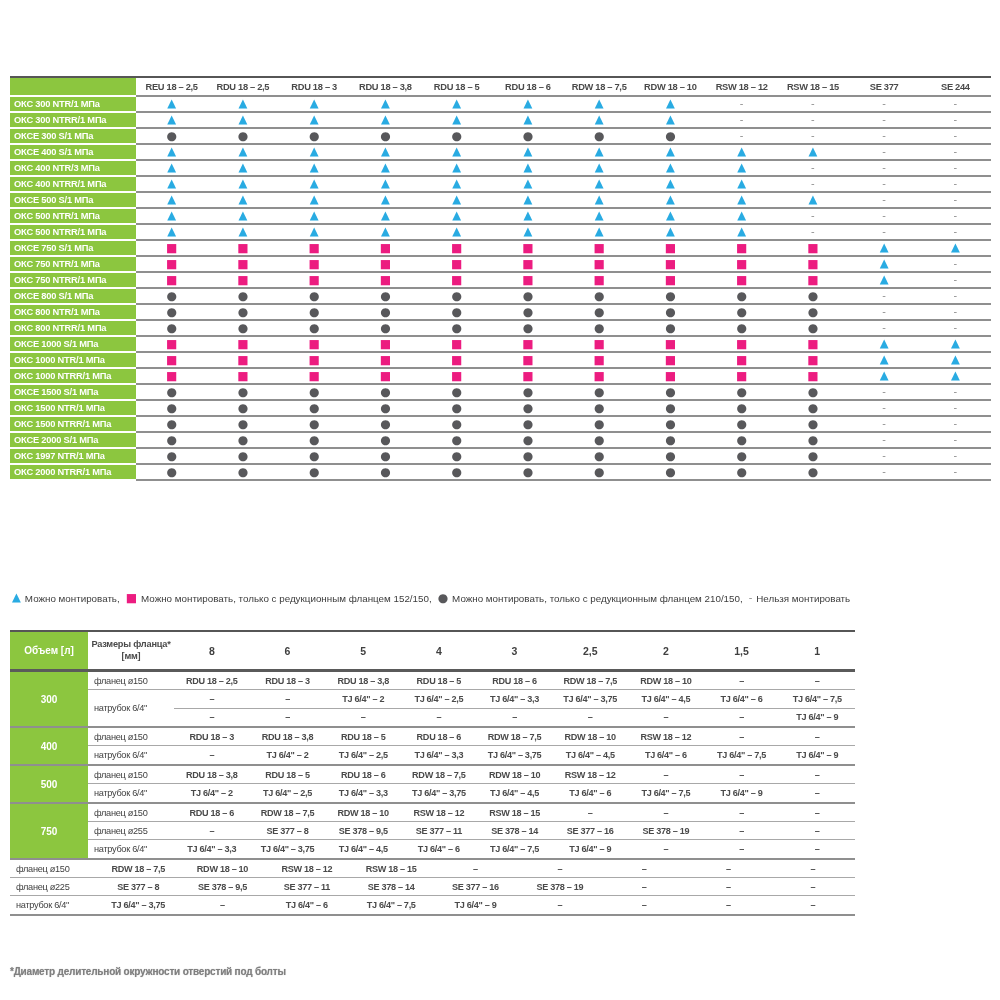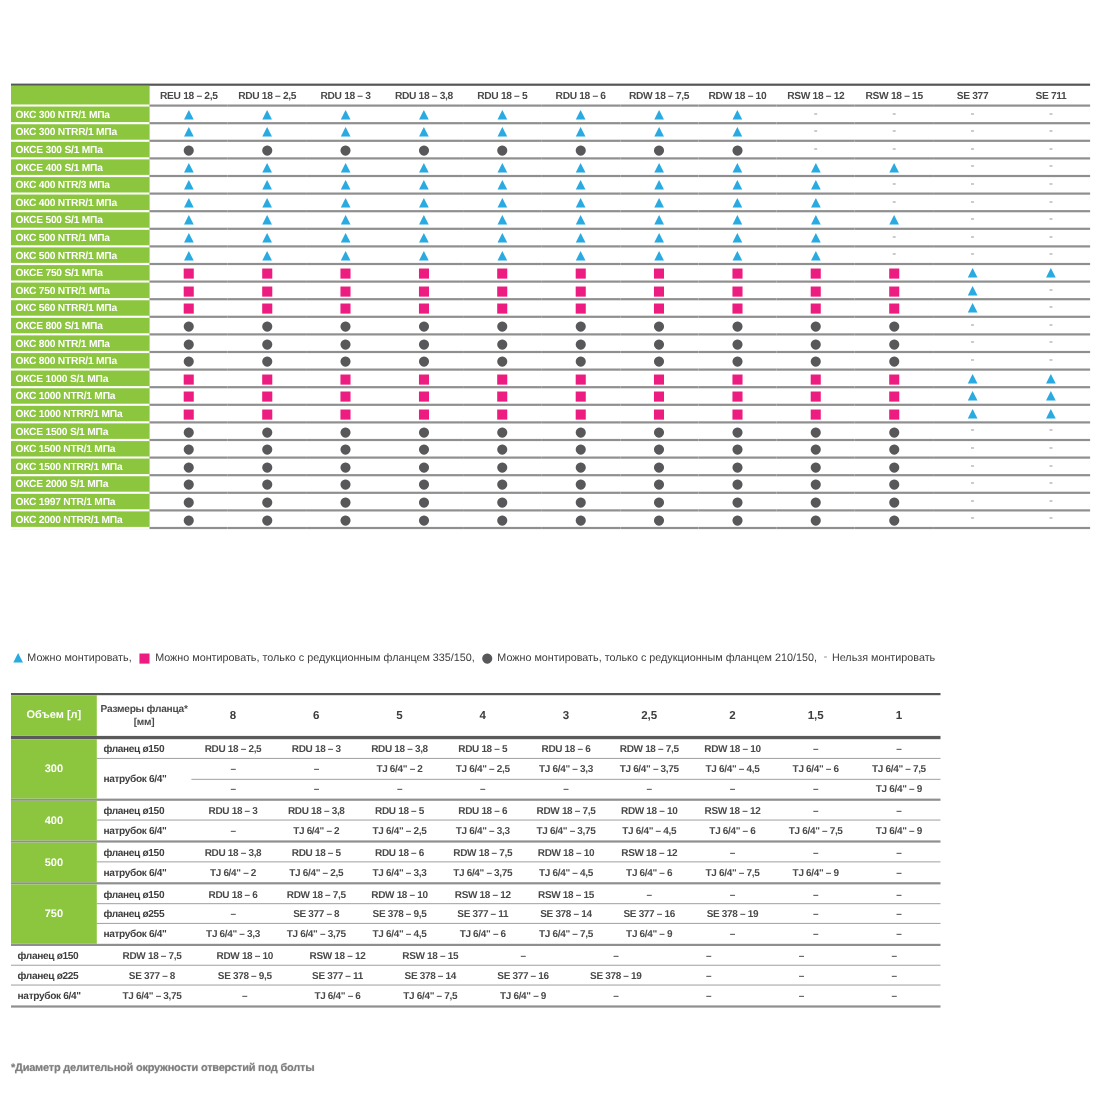--- a/index.html
+++ b/index.html
@@ -37,21 +37,21 @@
                display:flex;align-items:center;justify-content:center;border-bottom:1.5px solid #777}
   .htime-cols{display:flex;flex:1}
   .htcol{flex:1;font-weight:bold;font-size:10.5px;color:#3f3f3f;
          display:flex;align-items:center;justify-content:center}
   .hgroup{display:flex;border-bottom:2px solid #8f8f8f}
   .hvolcell{width:78px;background:#8cc63f;color:#fff;font-weight:bold;font-size:10px;
             display:flex;align-items:center;justify-content:center;flex:none}
   .hrows{flex:1;display:flex;flex-direction:column}
   .hrow{display:flex;height:18px;border-bottom:1.5px solid #a8a8a8}
   .hrows .hrow:last-child{border-bottom:none}
-  .hlabel{width:86px;font-weight:bold;font-size:9.2px;color:#3f3f3f;display:flex;align-items:center;
+  .hlabel{width:86px;font-weight:normal;font-size:9.2px;color:#3f3f3f;display:flex;align-items:center;
           padding-left:6px;letter-spacing:-0.3px;flex:none;white-space:nowrap}
   .hval{flex:1;display:flex;align-items:center;justify-content:center;font-weight:bold;
         font-size:9.1px;color:#4a4a4a;letter-spacing:-0.3px;white-space:nowrap}
   .hmulti{height:36px;border-bottom:1.5px solid #a8a8a8}
   .hsub{flex:1;display:flex;flex-direction:column}
   .hsubrow{display:flex;flex:1}
   .hsub-sep{border-bottom:1.5px solid #a8a8a8}
 
   
   .footnote{position:absolute;left:10px;top:966px;font-size:10px;font-weight:bold;color:#6a6a6a;
@@ -67,21 +67,21 @@
       <div class="chcell">RDU 18 – 2,5</div>
       <div class="chcell">RDU 18 – 3</div>
       <div class="chcell">RDU 18 – 3,8</div>
       <div class="chcell">RDU 18 – 5</div>
       <div class="chcell">RDU 18 – 6</div>
       <div class="chcell">RDW 18 – 7,5</div>
       <div class="chcell">RDW 18 – 10</div>
       <div class="chcell">RSW 18 – 12</div>
       <div class="chcell">RSW 18 – 15</div>
       <div class="chcell">SE 377</div>
-      <div class="chcell">SE 711</div>
+      <div class="chcell">SE 244</div>
     </div>
   <div id="compat-body">
       <div class="crow">
         <div class="clabel">ОКС 300 NTR/1 МПа</div>
         <div class="ccell">
           <span class="sym" style="color: rgb(41, 171, 226); font-size: 11.5px;">▲</span>
         </div>
         <div class="ccell">
           <span class="sym" style="color: rgb(41, 171, 226); font-size: 11.5px;">▲</span>
         </div>
@@ -500,21 +500,21 @@
           <span class="sym" style="color: rgb(236, 28, 128); font-size: 12px;">■</span>
         </div>
         <div class="ccell">
           <span class="sym" style="color: rgb(41, 171, 226); font-size: 11.5px;">▲</span>
         </div>
         <div class="ccell">
           <span class="sym" style="color: rgb(143, 143, 143); font-size: 10px;">-</span>
         </div>
       </div>
       <div class="crow">
-        <div class="clabel">ОКС 560 NTRR/1 МПа</div>
+        <div class="clabel">ОКС 750 NTRR/1 МПа</div>
         <div class="ccell">
           <span class="sym" style="color: rgb(236, 28, 128); font-size: 12px;">■</span>
         </div>
         <div class="ccell">
           <span class="sym" style="color: rgb(236, 28, 128); font-size: 12px;">■</span>
         </div>
         <div class="ccell">
           <span class="sym" style="color: rgb(236, 28, 128); font-size: 12px;">■</span>
         </div>
         <div class="ccell">
@@ -1013,21 +1013,21 @@
           <span class="sym" style="color: rgb(143, 143, 143); font-size: 10px;">-</span>
         </div>
       </div>
     </div>
 </div>
 
 <div class="legend" id="legend">
     <span class="sym" style="color: rgb(41, 171, 226); font-size: 11.5px;">▲</span>
     <span class="ltext">Можно монтировать,</span>
     <span class="sym" style="color: rgb(236, 28, 128); font-size: 12px;">■</span>
-    <span class="ltext">Можно монтировать, только с редукционным фланцем 335/150,</span>
+    <span class="ltext">Можно монтировать, только с редукционным фланцем 152/150,</span>
     <span class="sym" style="color: rgb(88, 88, 91); font-size: 12px;">●</span>
     <span class="ltext">Можно монтировать, только с редукционным фланцем 210/150,</span>
     <span class="sym" style="color: rgb(143, 143, 143); font-size: 10px;">-</span>
     <span class="ltext">Нельзя монтировать</span>
   </div>
 
 <div class="heat">
   <div class="hhead">
     <div class="hvol">Объем [л]</div>
     <div class="hflange">

